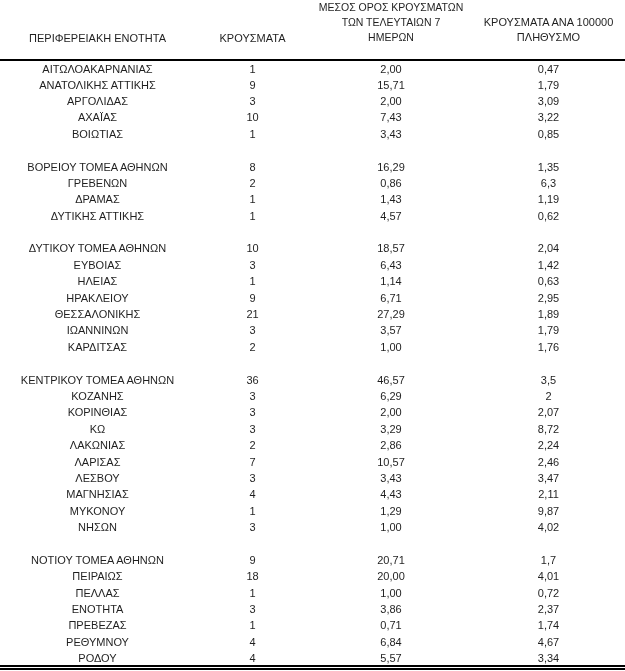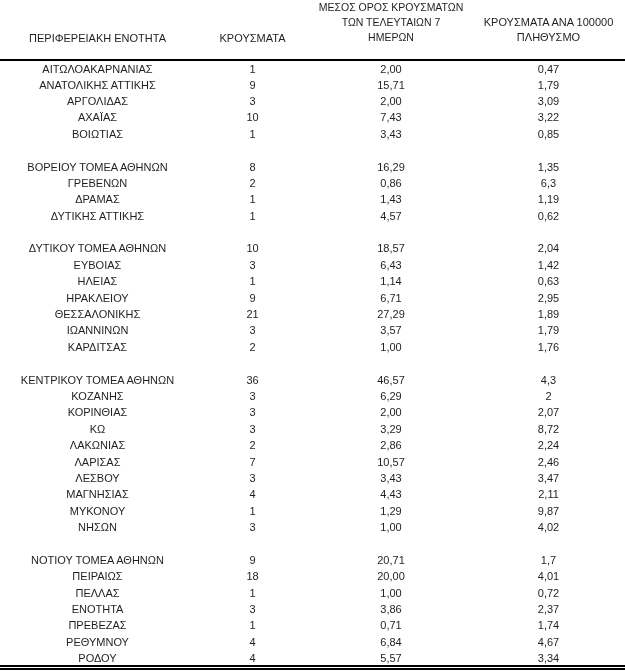--- a/index.html
+++ b/index.html
@@ -181,21 +181,21 @@
           <td class="c3">1,00</td>
           <td class="c4">1,76</td>
         </tr>
         <tr class="spacer">
           <td colspan="4"></td>
         </tr>
         <tr>
           <td class="c1">ΚΕΝΤΡΙΚΟΥ ΤΟΜΕΑ ΑΘΗΝΩΝ</td>
           <td class="c2">36</td>
           <td class="c3">46,57</td>
-          <td class="c4">4,3</td>
+          <td class="c4">3,5</td>
         </tr>
         <tr>
           <td class="c1">ΚΟΖΑΝΗΣ</td>
           <td class="c2">3</td>
           <td class="c3">6,29</td>
           <td class="c4">2</td>
         </tr>
         <tr>
           <td class="c1">ΚΟΡΙΝΘΙΑΣ</td>
           <td class="c2">3</td>

